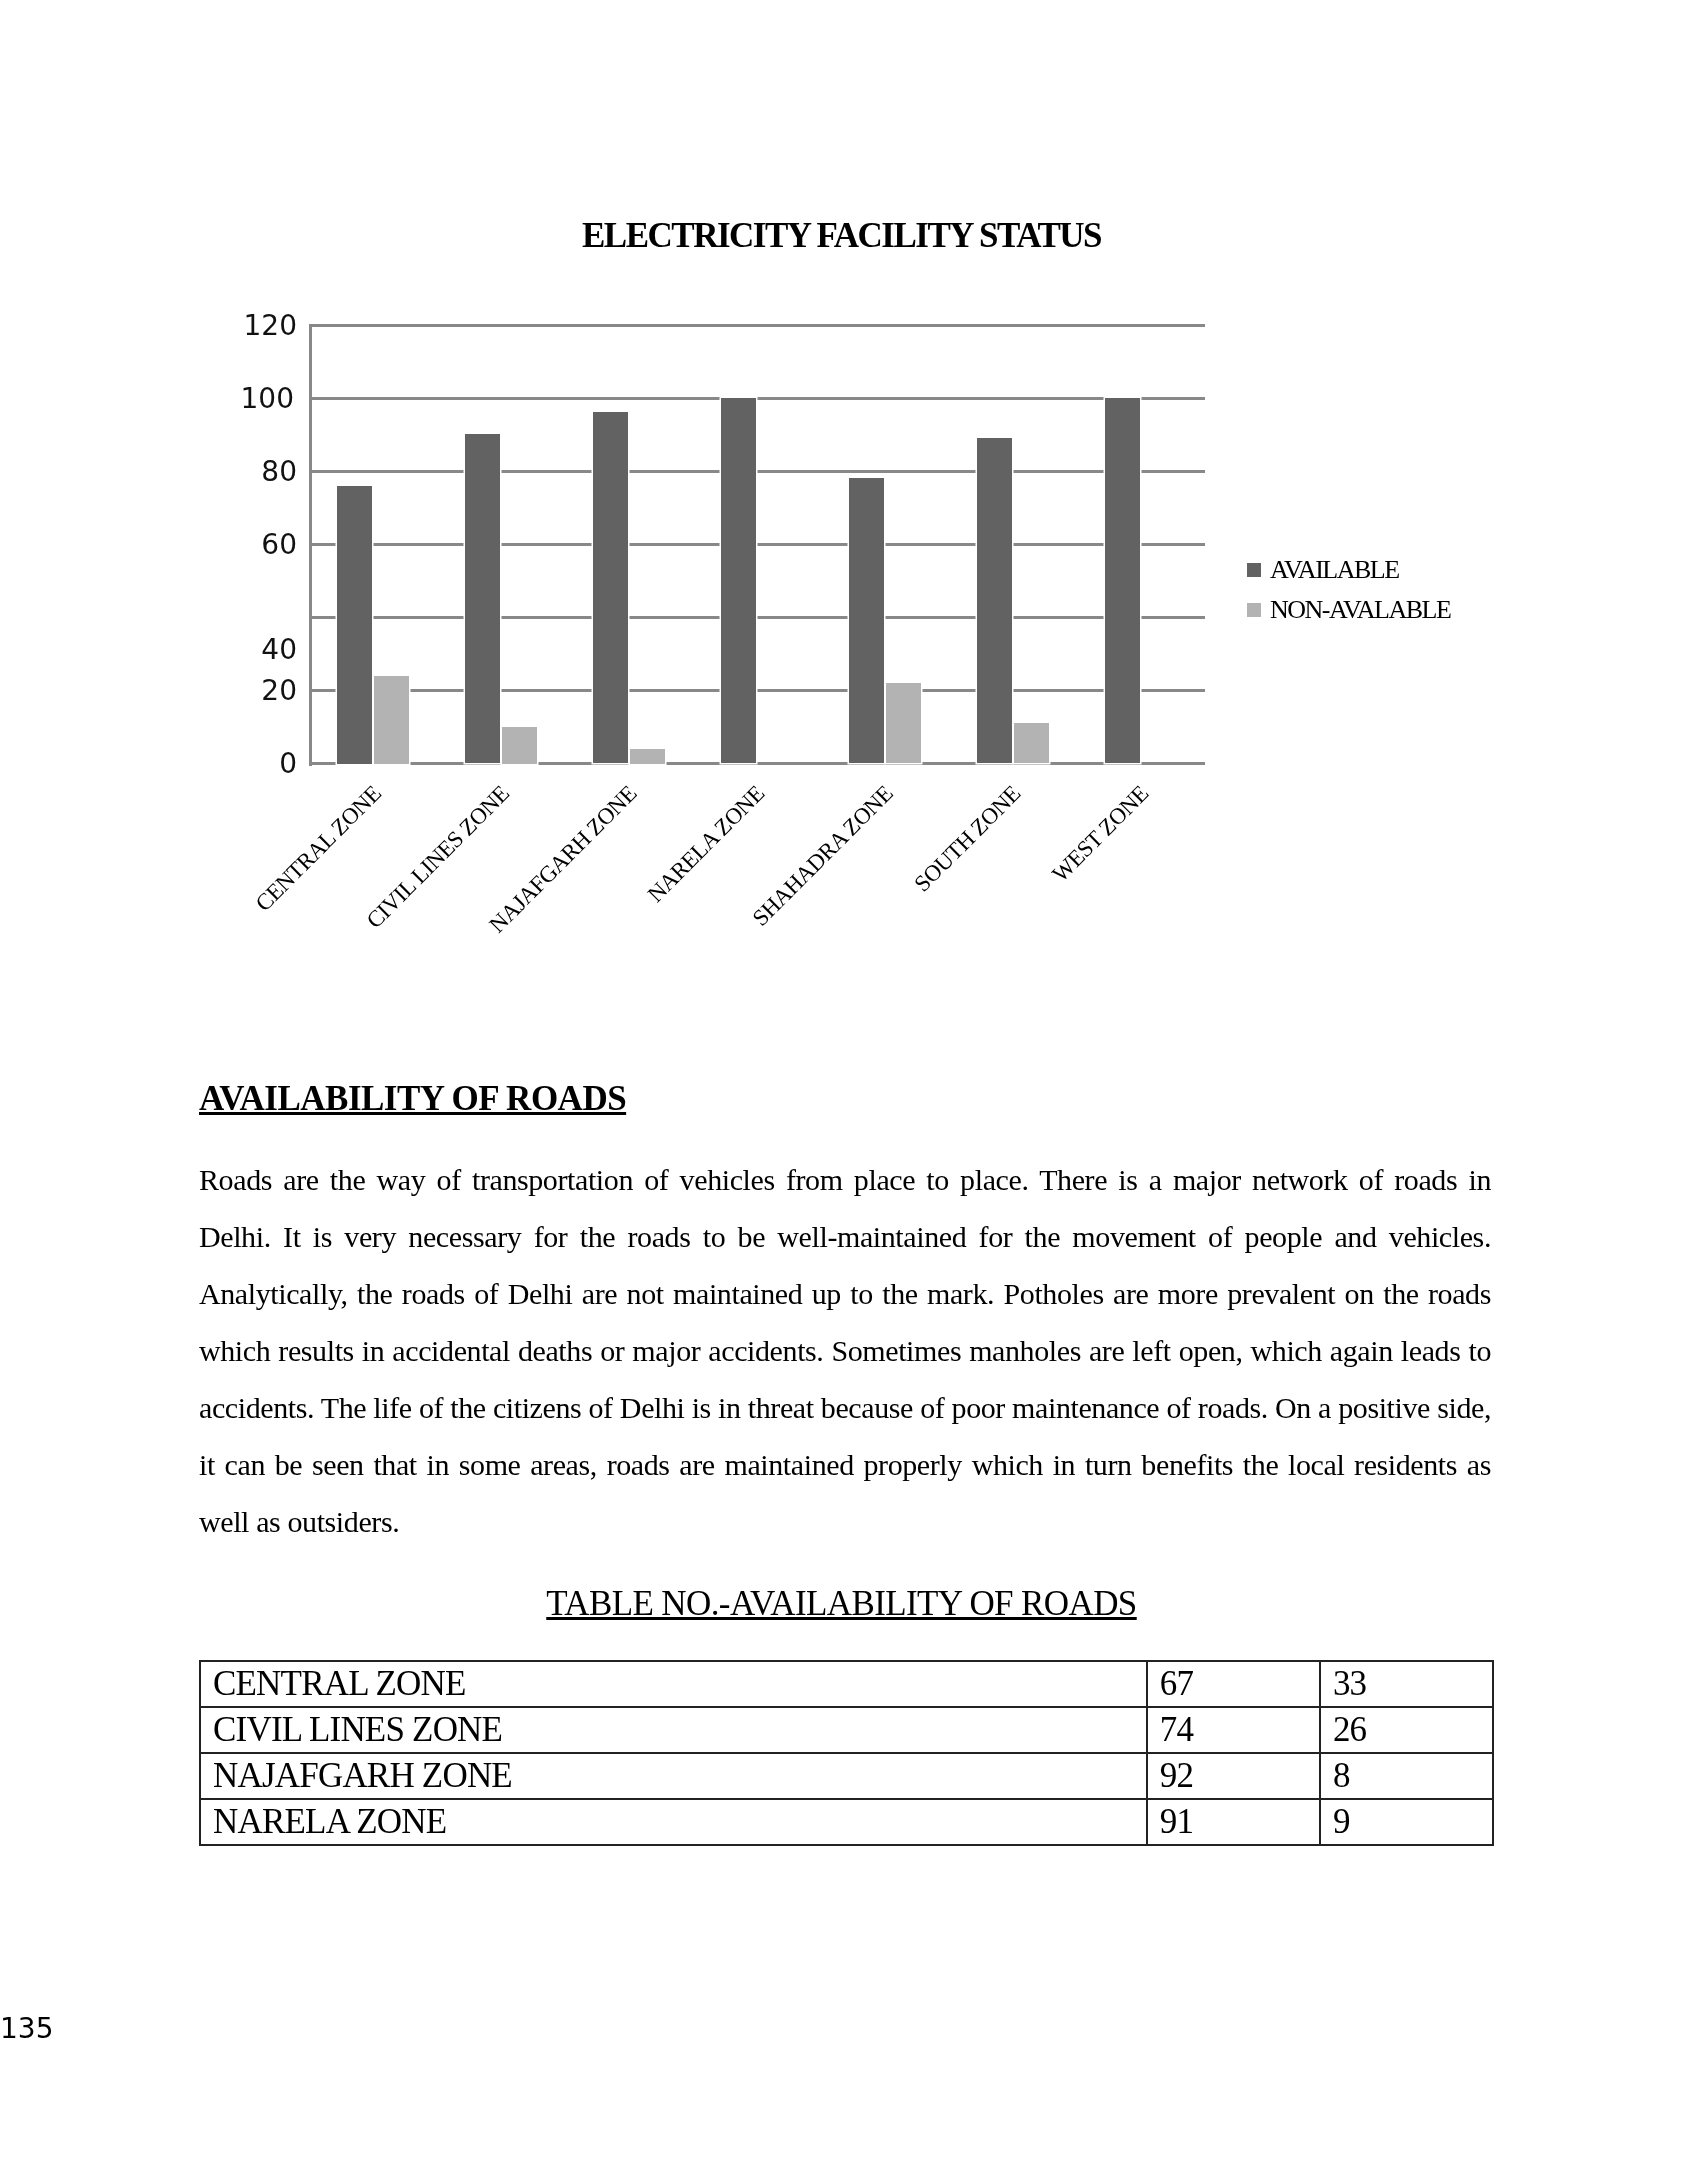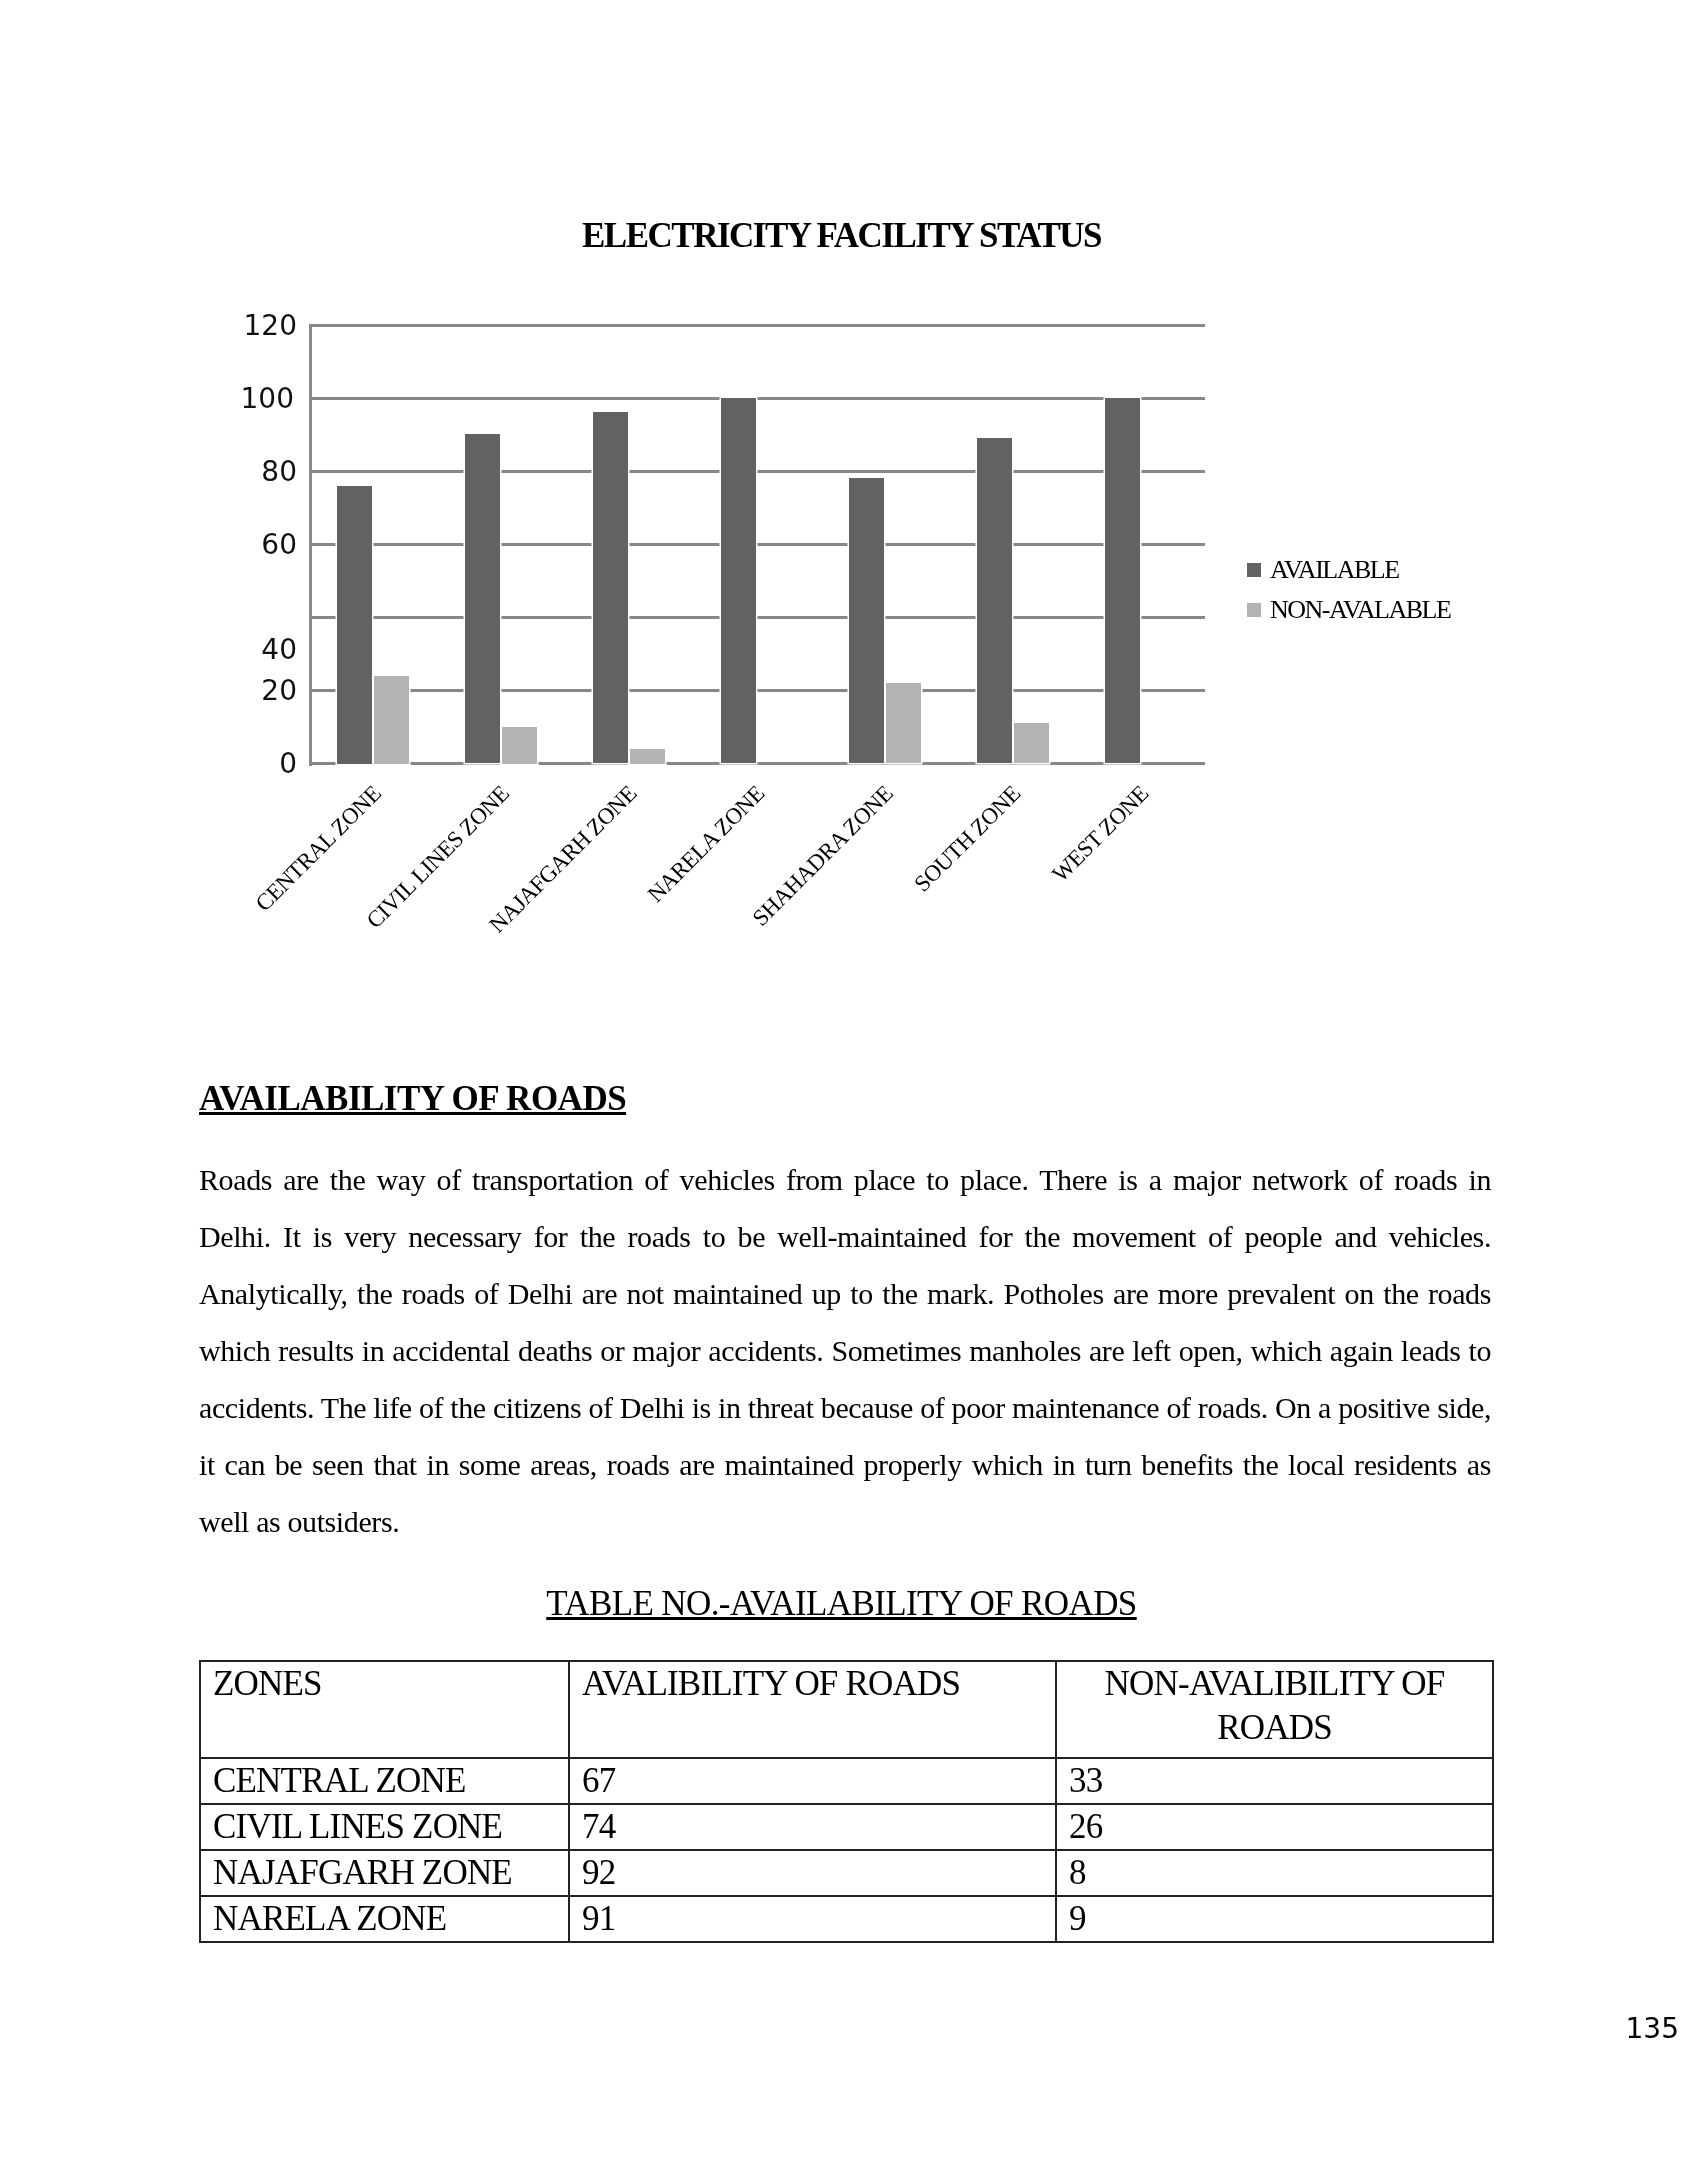--- a/index.html
+++ b/index.html
@@ -17,21 +17,21 @@
   .legend-item { display: flex; align-items: center; height: 40px; font-family: "Liberation Serif", serif; font-size: 26px; letter-spacing: -1.5px; }
   .legend-swatch { width: 14px; height: 14px; margin-right: 9px; }
   .section-heading { position: absolute; left: 199px; top: 1079px; font-family: "Liberation Serif", serif; font-weight: bold; font-size: 35px; text-decoration: underline; letter-spacing: -0.5px; }
   .paragraph { position: absolute; left: 199px; top: 1151px; width: 1292px; font-family: "Liberation Serif", serif; font-size: 30px; line-height: 57px; text-align: justify; letter-spacing: -0.4px; }
   .table-caption { position: absolute; left: 0; width: 1683px; top: 1584px; text-align: center; font-size: 35px; text-decoration: underline; letter-spacing: -0.6px; }
   table.data-table { position: absolute; left: 199px; top: 1660px; width: 1295px; border-collapse: collapse; font-family: "Liberation Serif", serif; font-size: 35px; }
   .data-table td { border: 2px solid #222; padding: 0 12px; vertical-align: top; letter-spacing: -0.8px; line-height: 44px; }
   .data-table tr.header td { height: 95px; padding-top: 0; }
   .data-table tr.row td { height: 44px; }
   .data-table td.c3h { text-align: center; }
-  .page-number { position: absolute; left: 0; width: 1679px; top: 2012px; text-align: right; font-family: "DejaVu Sans", sans-serif; font-size: 28px; }
+  .page-number { position: absolute; left: 0; width: 1679px; top: 2012px; text-align: left; font-family: "DejaVu Sans", sans-serif; font-size: 28px; }
 </style>
 </head>
 <body>
 
 <div class="chart-title">ELECTRICITY FACILITY STATUS</div>
 
 <div class="chart-area" id="chart-area">
     <div class="yaxis" style="left: 309px; top: 325px; height: 441px;"></div>
     <div class="gridline" style="left: 309px; top: 762px; width: 896px;"></div>
     <div class="ytick" style="left: 198px; top: 747px;">0</div>
@@ -79,25 +79,20 @@
   </div>
 </div>
 
 <div class="section-heading">AVAILABILITY OF ROADS</div>
 <div class="paragraph">Roads are the way of transportation of vehicles from place to place. There is a major network of roads in Delhi. It is very necessary for the roads to be well-maintained for the movement of people and vehicles. Analytically, the roads of Delhi are not maintained up to the mark. Potholes are more prevalent on the roads which results in accidental deaths or major accidents. Sometimes manholes are left open, which again leads to accidents. The life of the citizens of Delhi is in threat because of poor maintenance of roads. On a positive side, it can be seen that in some areas, roads are maintained properly which in turn benefits the local residents as well as outsiders.</div>
 
 <div class="table-caption">TABLE NO.-AVAILABILITY OF ROADS</div>
 
 <table class="data-table">
   <tbody>
-      <tr class="header">
-    <td style="width:343px">ZONES</td>
-    <td style="width:461px">AVALIBILITY OF ROADS</td>
-    <td class="c3h">NON-AVALIBILITY OF ROADS</td>
-  </tr>
   <tr class="row">
     <td>CENTRAL ZONE</td>
     <td>67</td>
     <td>33</td>
   </tr>
   <tr class="row">
     <td>CIVIL LINES ZONE</td>
     <td>74</td>
     <td>26</td>
   </tr>

